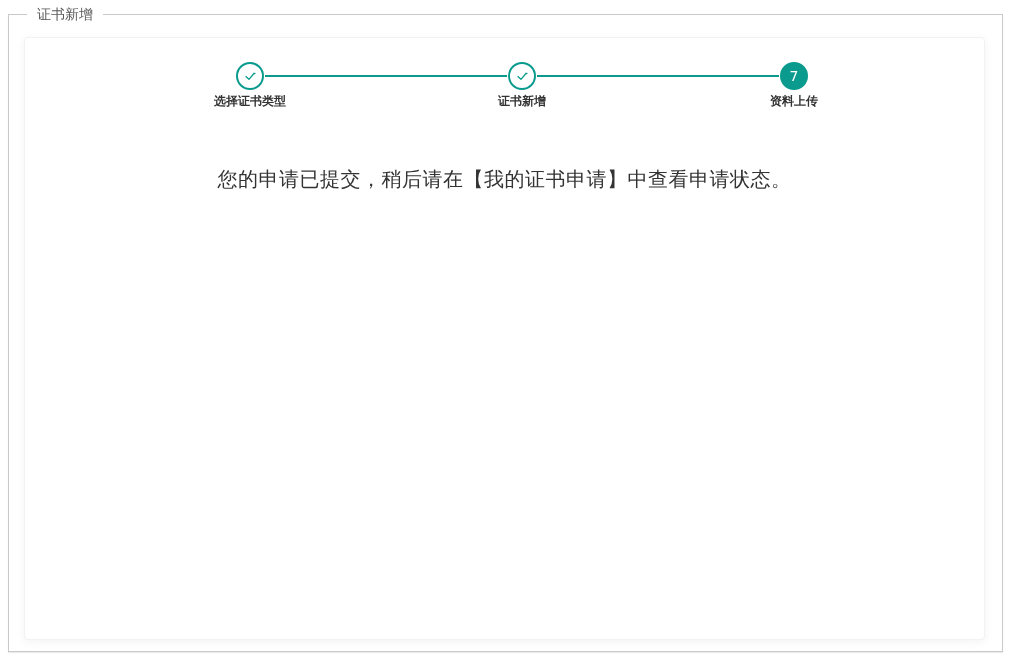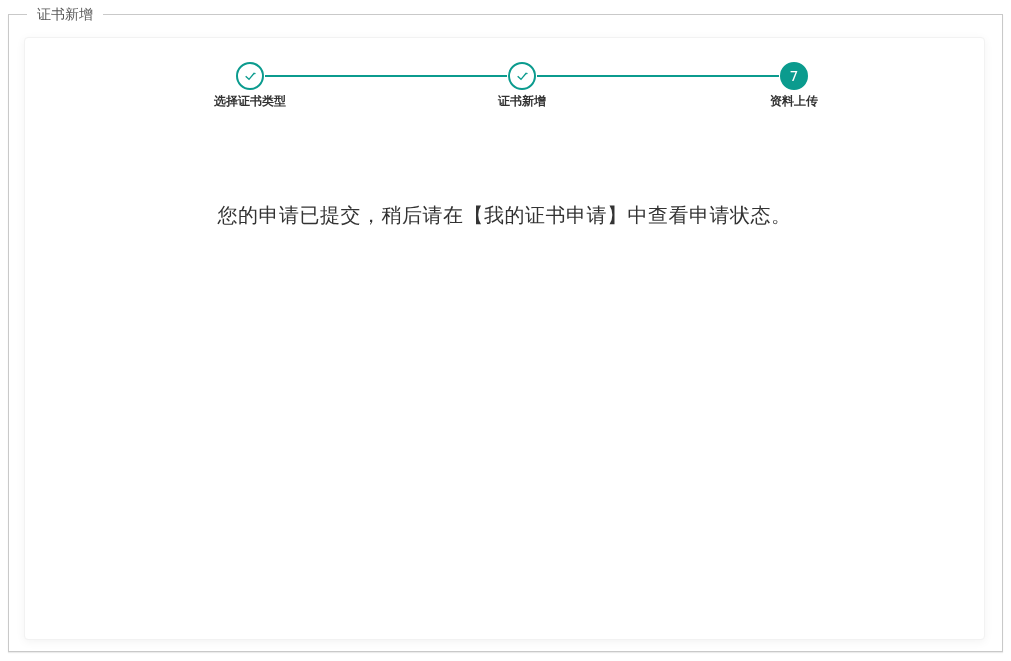--- a/index.html
+++ b/index.html
@@ -73,21 +73,21 @@
   }
   .check-icon svg { display: block; }
   .step-label {
     margin-top: 3px;
     font-size: 12px;
     font-weight: bold;
     color: #333333;
     white-space: nowrap;
   }
   .result-message {
-    margin-top: 92px;
+    margin-top: 56px;
     text-align: center;
     font-size: 20px;
     color: #333333;
     letter-spacing: 0.5px;
   }
 </style>
 </head>
 <body>
 
 <fieldset class="panel-fieldset">

